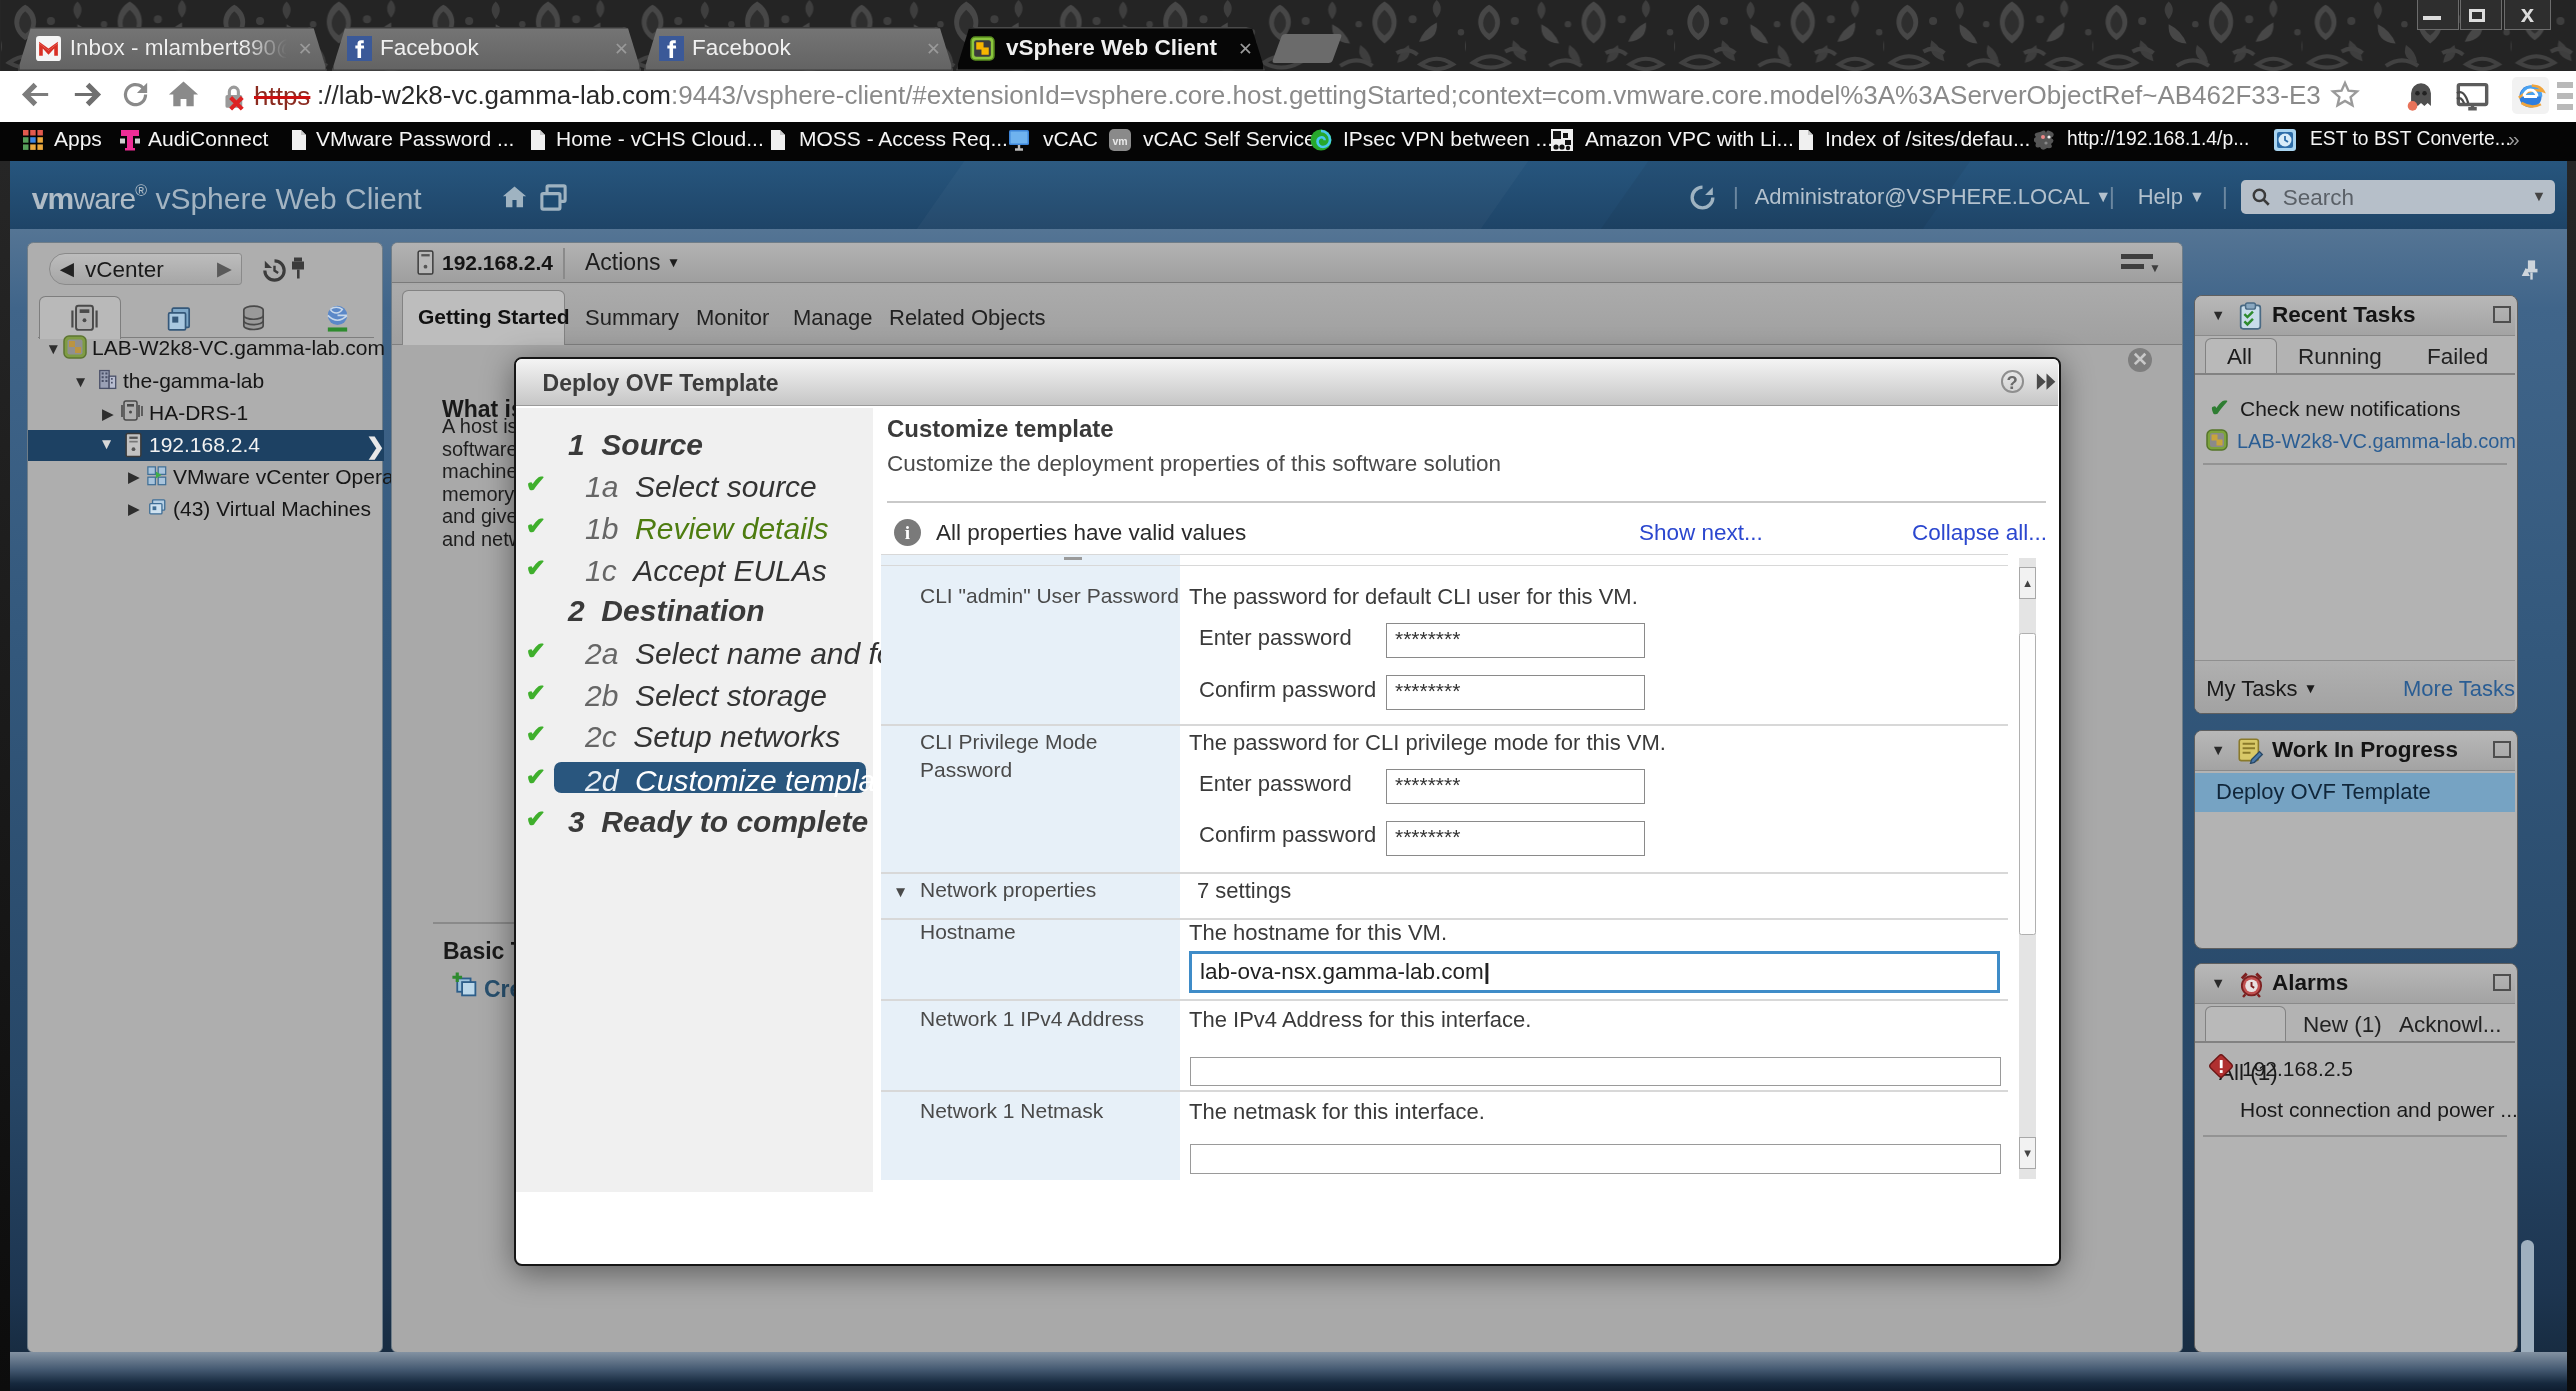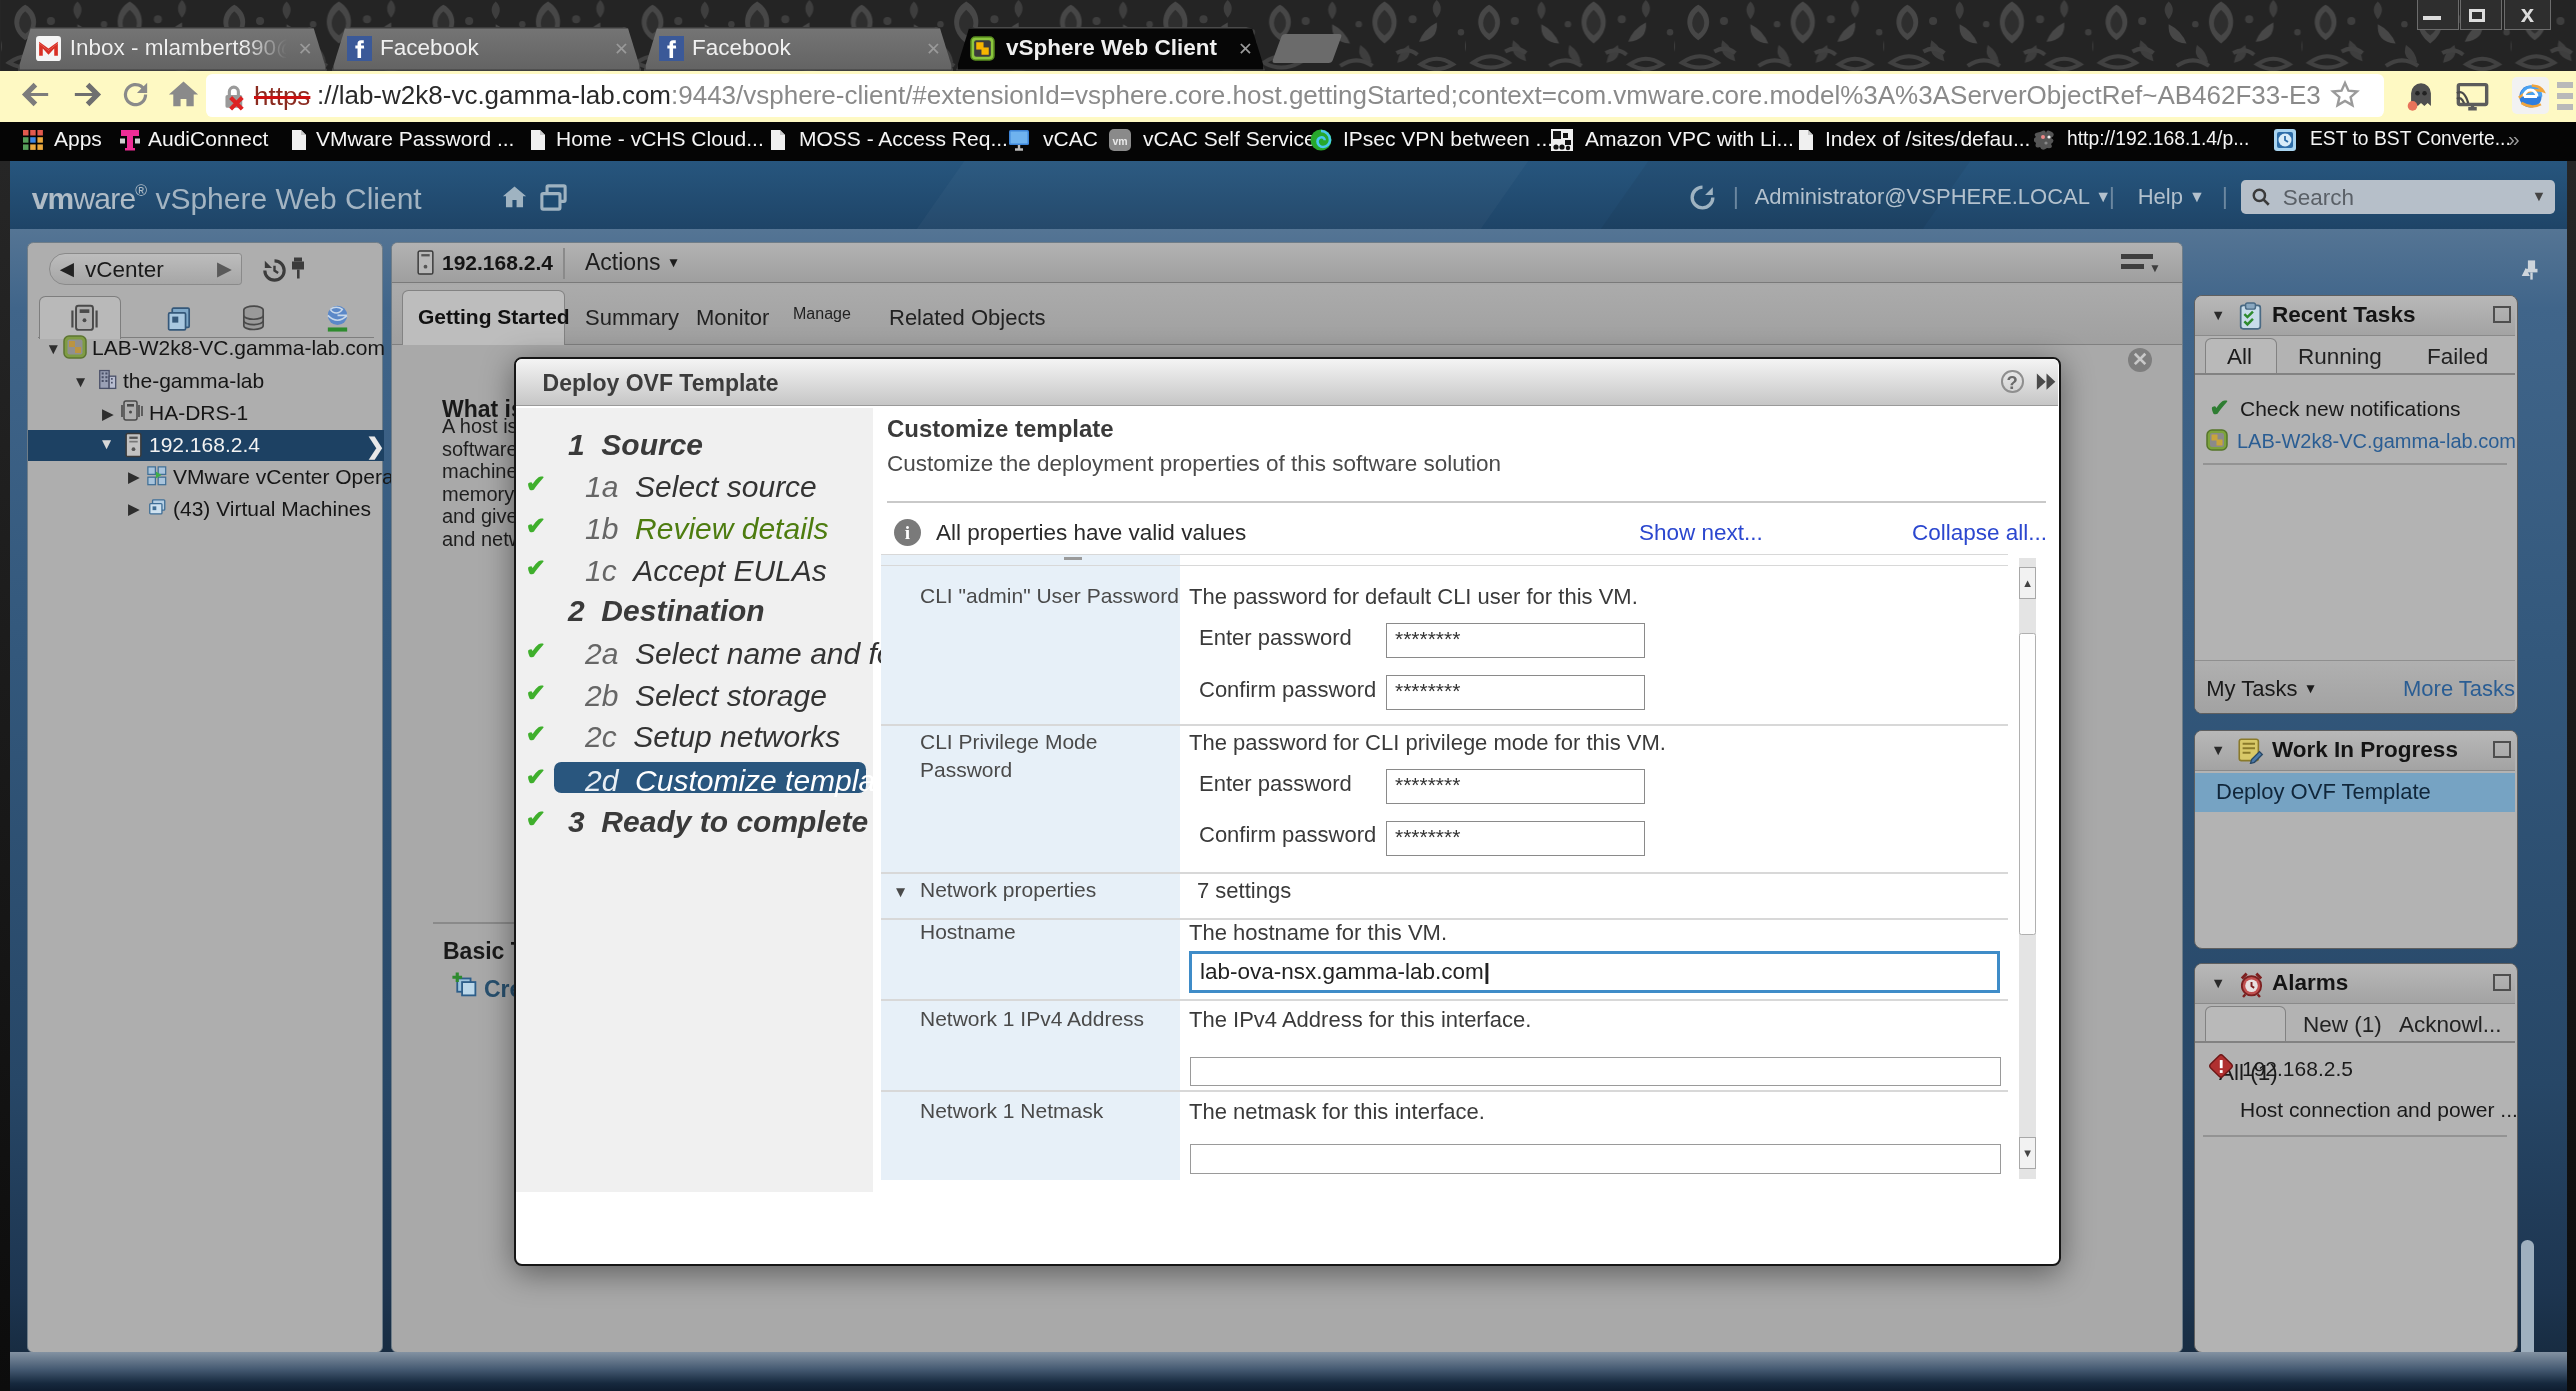--- a/index.html
+++ b/index.html
@@ -90,21 +90,21 @@
       <rect x="1" y="1" width="22" height="22" rx="4" fill="#8cc63f" stroke="#5a8f1f" stroke-width="1.5"></rect>
       <rect x="4" y="4" width="16" height="16" rx="2" fill="#3c3c3c"></rect>
       <rect x="6" y="6" width="7" height="7" fill="#f7b500"></rect>
       <rect x="11" y="11" width="7" height="7" fill="#f7b500"></rect>
     </svg>
   <div class="ttl" style="left:50px;font-weight:bold;">vSphere Web Client</div>
   <div class="tx" style="left:282px;">✕</div>
 </div>
 <div class="abs" style="left:1277px;top:34px;width:60px;height:29px;background:#6b6b6b;transform:skewX(-20deg);border-radius:3.2px;"></div>
 
-<div class="abs" id="toolbar" style="left:0;top:71px;width:2576px;height:52px;background:#fef9c3;">
+<div class="abs" id="toolbar" style="left:0;top:71px;width:2576px;height:52px;background:#ffffff;">
 
   <svg class="abs" style="left:19.3px;top:6.4px;" width="35" height="35" viewBox="0 0 24 24">
       <path d="M20 11 H8 l4.5-4.5 L10 4 l-8 8 8 8 2.5-2.5 L8 13 h12 Z" fill="#7c7c7c"></path>
     </svg>
   <svg class="abs" style="left:69px;top:6.4px;" width="35" height="35" viewBox="0 0 24 24">
       <path d="M4 11 h12 l-4.5-4.5 L14 4 l8 8 -8 8 -2.5-2.5 L16 13 H4 Z" fill="#6f6f6f"></path>
     </svg>
   <svg class="abs" style="left:118px;top:6.4px;" width="35" height="35" viewBox="0 0 24 24">
       <path d="M17.6 6.4 A8 8 0 1 0 20 12 h-2.2 A5.8 5.8 0 1 1 16 7.9 L13 11 h7 V4 Z" fill="#8a8a8a"></path>
     </svg>
@@ -397,21 +397,21 @@
       <div class="abs" style="left:1729px;top:11.3px;width:32px;height:4.8px;background:#3e3e3e;"></div>
       <div class="abs" style="left:1729px;top:21px;width:22.5px;height:4.8px;background:#3e3e3e;"></div>
       <div class="abs" style="left:1757px;top:17.7px;font-size:12px;color:#3e3e3e;">▼</div>
     </div>
 
     <div class="abs" style="left:0;top:42px;width:1792px;height:60px;background:linear-gradient(#ababab,#a0a0a0);border-bottom:1.6px solid #808080;"></div>
     <div class="abs" style="left:9.7px;top:47px;width:163px;height:55px;background:#bdbdbd;border:1.6px solid #838383;border-bottom:none;border-radius:6.4px 6.4px 0 0;"></div>
     <div class="abs" style="left:26px;top:62px;font-size:21px;font-weight:bold;color:#111;">Getting Started</div>
     <div class="abs" style="left:193px;top:62px;font-size:22px;color:#222;">Summary</div>
     <div class="abs" style="left:304px;top:62px;font-size:22px;color:#222;">Monitor</div>
-    <div class="abs" style="left:401px;top:62px;font-size:16px;color:#222;">Manage</div>
+    <div class="abs" style="left:401px;top:62px;font-size:22px;color:#222;">Manage</div>
     <div class="abs" style="left:497px;top:62px;font-size:22px;color:#222;">Related Objects</div>
 
     <div class="abs" style="left:50px;top:153px;font-size:23px;font-weight:bold;color:#1a1a1a;">What is a Host?</div>
     <div class="abs" style="left:50px;top:172px;font-size:20px;color:#1f1f1f;line-height:22.5px;">A host is a computer that uses virtualization<br>software, such as ESX or ESXi, to run virtual<br>machines. Hosts provide the CPU and<br>memory resources that virtual machines use<br>and give virtual machines access to storage<br>and network connectivity.</div>
 
     <div class="abs" style="left:1736px;top:105px;width:24px;height:24px;border-radius:50%;background:#7e7e7e;color:#c9c9c9;font-size:19.3px;font-weight:bold;text-align:center;line-height:23px;">✕</div>
 
     <div class="abs" style="left:41px;top:679px;width:886px;height:1.6px;background:#8a8a8a;"></div>
     <div class="abs" style="left:51px;top:695px;font-size:23px;font-weight:bold;color:#1a1a1a;">Basic Tasks</div>
     <svg class="abs" style="left:58px;top:728px;" width="29" height="27" viewBox="0 0 24 22">

